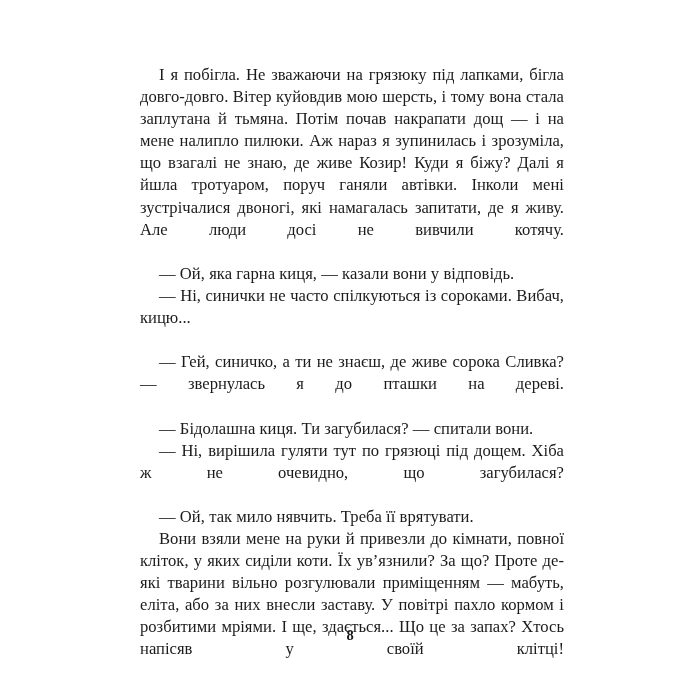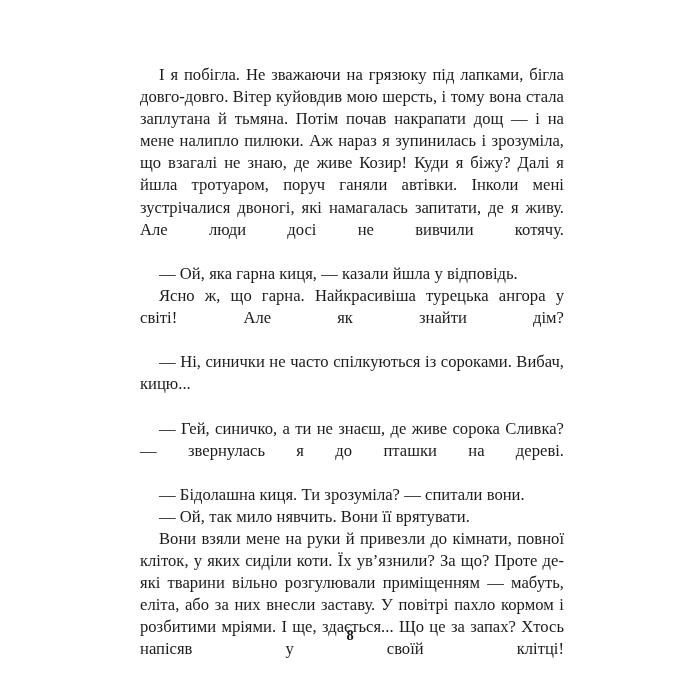--- a/index.html
+++ b/index.html
@@ -64,25 +64,25 @@
     font-family: "Liberation Serif", "DejaVu Serif", serif;
   }
 </style>
 </head>
 <body>
 
 <div id="book-page">
 
   <div id="text-column">
     <p class="para">І я побігла. Не зважаючи на грязюку під лапками, бігла довго-довго. Вітер куйовдив мою шерсть, і тому вона стала заплутана й тьмяна. Потім почав накрапати дощ — і на мене налипло пилюки. Аж нараз я зупинилась і зрозуміла, що взагалі не знаю, де живе Козир! Куди я біжу? Далі я йшла тротуаром, поруч ганяли автівки. Інколи мені зустрічалися двоногі, які намагалась запитати, де я живу. Але люди досі не вивчили котячу.</p>
-    <p class="para no-stretch">— Ой, яка гарна киця, — казали йшла у відповідь.</p>
-    <p class="para">Ясно ж, що гарна. Найкрасивіша турецька ангора у світі! Але як знайти дім?</p>
+    <p class="para no-stretch">— Ой, яка гарна киця, — казали вони у відповідь.</p>
     <p class="para">— Ні, синички не часто спілкуються із сороками. Вибач, кицю...</p>
     <p class="para">— Гей, синичко, а ти не знаєш, де живе сорока Сливка? — звернулась я до пташки на дереві.</p>
-    <p class="para no-stretch">— Бідолашна киця. Ти зрозуміла? — спитали вони.</p>
-    <p class="para no-stretch">— Ой, так мило нявчить. Вони її врятувати.</p>
+    <p class="para no-stretch">— Бідолашна киця. Ти загубилася? — спитали вони.</p>
+    <p class="para">— Ні, вирішила гуляти тут по грязюці під дощем. Хіба ж не очевидно, що загубилася?</p>
+    <p class="para no-stretch">— Ой, так мило нявчить. Треба її врятувати.</p>
     <p class="para">Вони взяли мене на руки й привезли до кімнати, повної кліток, у яких сиділи коти. Їх ув’язнили? За що? Проте де-які тварини вільно розгулювали приміщенням — мабуть, еліта, або за них внесли заставу. У повітрі пахло кормом і розбитими мріями. І ще, здається... Що це за запах? Хтось напісяв у своїй клітці!</p>
 
   </div>
 
   <div id="page-number">8</div>
 
 </div>
 
 </body></html>

